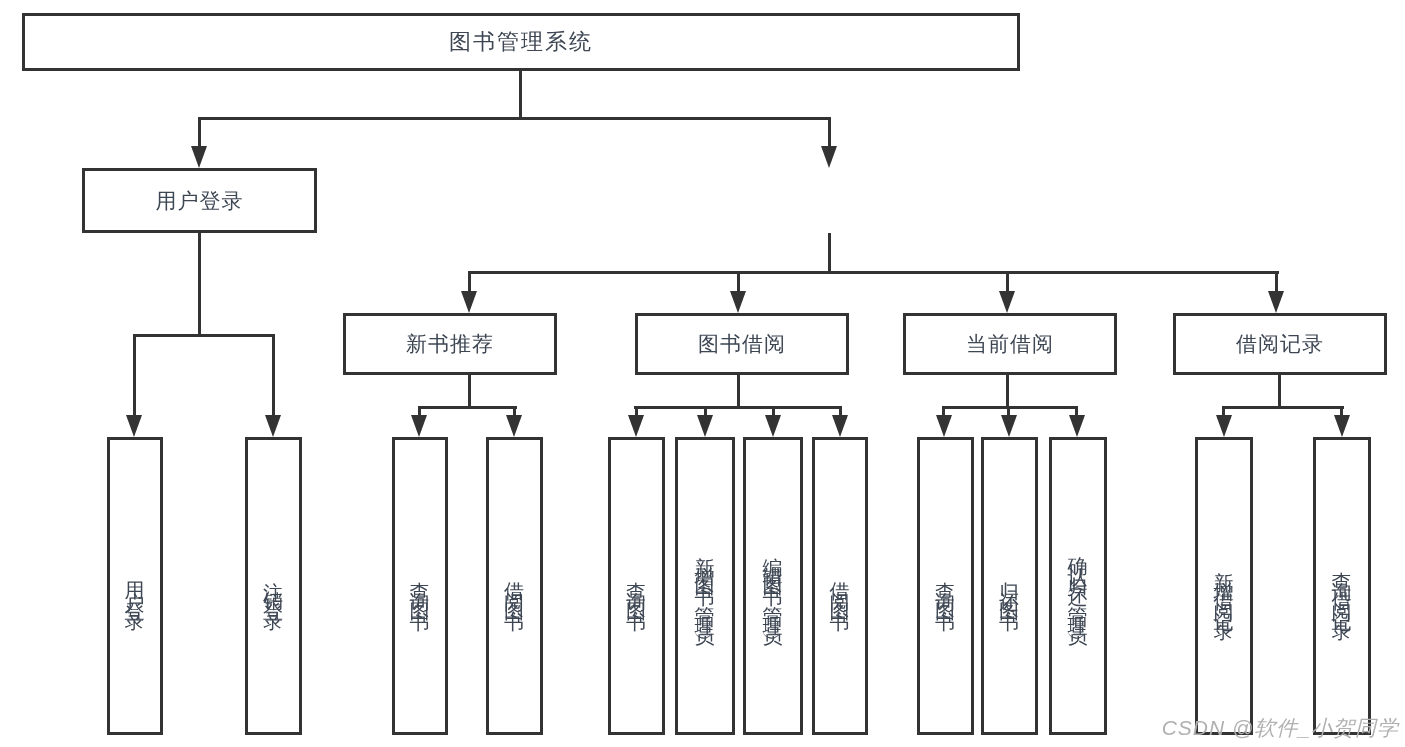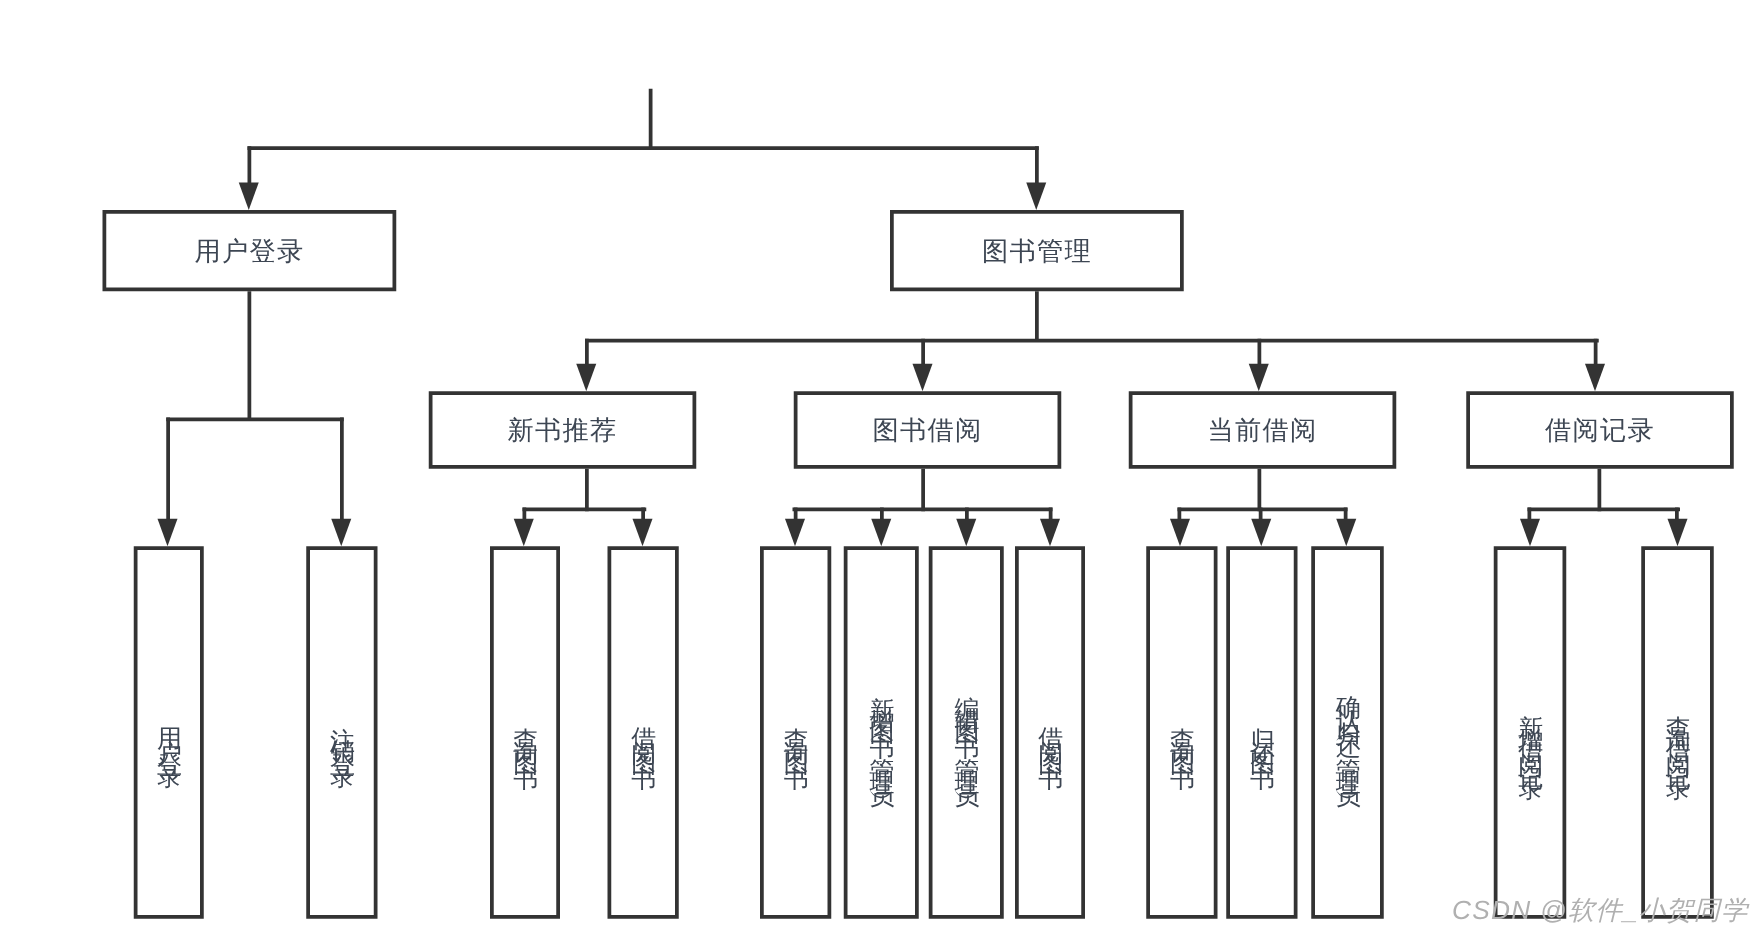--- a/index.html
+++ b/index.html
@@ -54,33 +54,33 @@
     z-index: 10;
     white-space: nowrap;
     font-style: italic;
   }
 </style>
 </head>
 <body>
 
 <div id="stage">
 
+  <div class="box root-box" style="left:22px; top:13px; width:998px; height:58px;">
+    <span>图书管理系统</span>
+  </div>
 
   <div class="vline" style="left:519px; top:71px; height:47px;"></div>
   <div class="hline" style="left:198px; top:117px; width:633px;"></div>
   <div class="vline" style="left:198px; top:117px; height:33px;"></div>
   <div class="arrow" style="left:191px; top:146px;"></div>
   <div class="vline" style="left:828px; top:117px; height:33px;"></div>
   <div class="arrow" style="left:821px; top:146px;"></div>
 
   <div class="box hbox" style="left:82px; top:168px; width:235px; height:65px;">
     <span>用户登录</span>
-  </div>
-  <div class="box hbox" style="left:712px; top:168px; width:235px; height:65px;">
-    <span>图书管理</span>
   </div>
 
   <div class="vline" style="left:198px; top:233px; height:103px;"></div>
   <div class="hline" style="left:133px; top:334px; width:142px;"></div>
   <div class="vline" style="left:133px; top:334px; height:83px;"></div>
   <div class="arrow" style="left:126px; top:415px;"></div>
   <div class="vline" style="left:272px; top:334px; height:83px;"></div>
   <div class="arrow" style="left:265px; top:415px;"></div>
 
   <div class="vline" style="left:828px; top:233px; height:40px;"></div>

